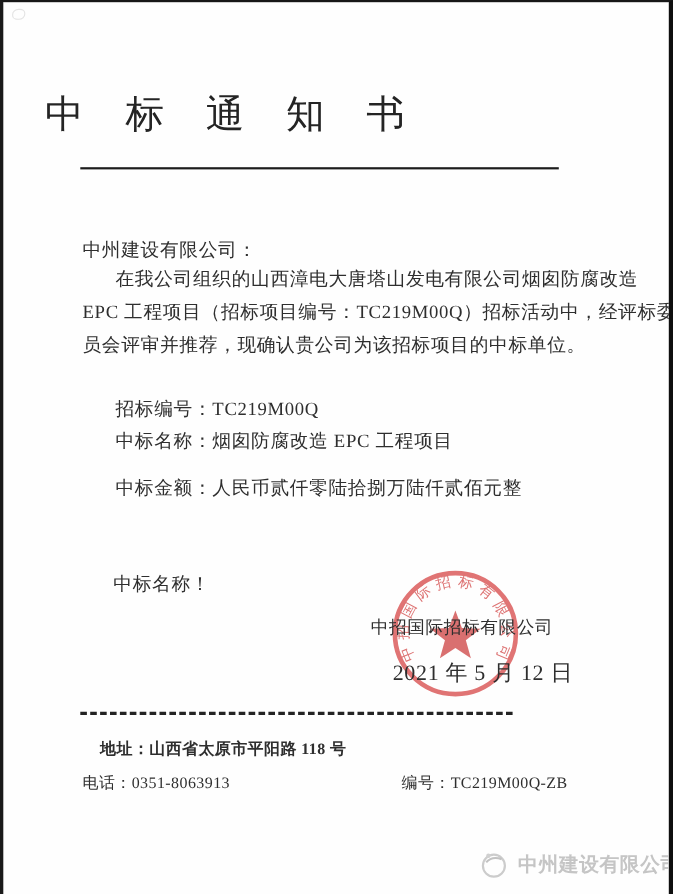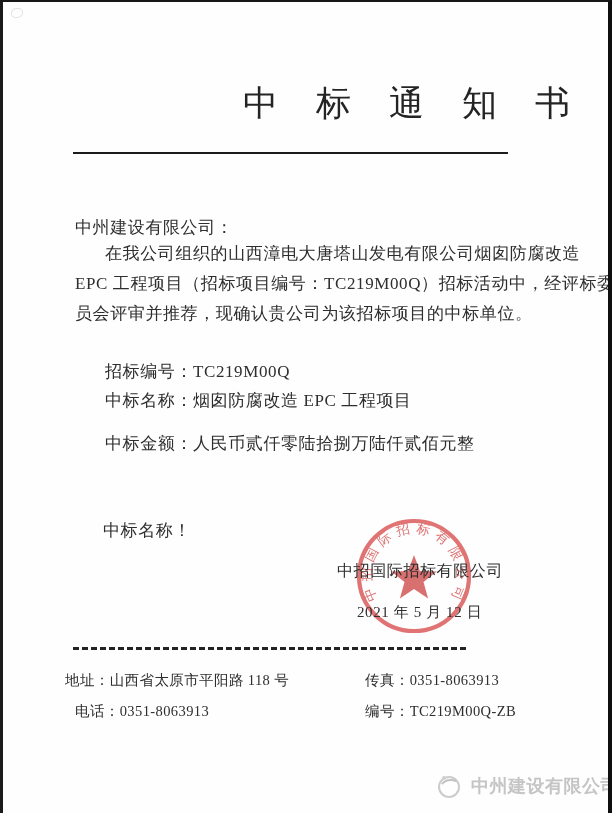--- a/index.html
+++ b/index.html
@@ -11,46 +11,46 @@
     border-left:3px solid #1a1a1a;
     border-top:2px solid #171717;
     border-right:4px solid #0f0f0f;
     overflow:hidden;
     font-family:"Liberation Serif","DejaVu Serif",serif;
     color:#2b2b2b;
   }
   .abs{position:absolute;}
   .doc-title{
     position:absolute;top:78px;left:0;width:100%;
-    margin:0;text-align:right;
+    margin:0;text-align:left;
     font-size:35px;font-weight:400;color:#242424;
     letter-spacing:38px;text-indent:38px;white-space:nowrap;
   }
   .title-rule{
     position:absolute;top:150px;left:70px;width:435px;height:2px;
     background:#1c1c1c;
   }
   .bodytext{font-size:17px;line-height:22px;letter-spacing:0.6px;white-space:nowrap;color:#2e2e2e;}
   .salutation{top:195px;left:72px;margin-top:20px;}
   .bl1{top:241px;left:102px;}
   .bl2{top:271px;left:72px;}
   .bl3{top:301px;left:72px;text-align:right;}
   .f-tender{top:359px;left:102px;}
   .f-project{top:388px;left:102px;}
   .f-amount{top:431px;left:102px;}
   .amount-num{top:473px;left:178px;}
   .notice{top:518px;left:100px;}
   .signer{top:558px;left:334px;font-size:16px;z-index:3;}
-  .sign-date{top:599px;left:354px;font-size:15px;z-index:3;}
+  .sign-date{top:599px;left:354px;font-size:20px;z-index:3;}
   .dashed-rule{
     position:absolute;top:645px;left:70px;width:393px;height:0;
     border-top:3px dashed #232323;
   }
   .footer-item{position:absolute;font-size:14.5px;letter-spacing:0.4px;white-space:nowrap;color:#2e2e2e;}
-  .fi-address{top:669px;left:62px;}
+  .fi-address{top:669px;left:88px;font-weight:bold;}
   .fi-fax{top:669px;left:362px;}
   .fi-phone{top:700px;left:72px;}
   .fi-ref{top:700px;left:362px;}
   .seal{position:absolute;top:514px;left:351px;width:120px;height:120px;z-index:2;opacity:0.88;}
   .seal-arc-text{font-size:13.5px;letter-spacing:2px;fill:#d96060;font-family:"Liberation Serif","DejaVu Serif",serif;}
   .watermark{position:absolute;top:768px;left:430px;display:flex;align-items:center;z-index:1;}
   .wm-logo{width:32px;height:32px;margin-right:6px;}
   .wm-text{font-size:18px;color:#c5c5c5;letter-spacing:0.5px;white-space:nowrap;
     font-family:"Liberation Sans","DejaVu Sans",sans-serif;font-weight:700;}
   .corner-artifact{position:absolute;top:6px;left:8px;width:10px;height:8px;
@@ -87,21 +87,20 @@
     <text class="seal-arc-text"><textPath href="#sealArcPath" startOffset="2" textLength="184" lengthAdjust="spacing">中招国际招标有限公司</textPath></text>
     <polygon points="60,39 65.9,54.9 82.8,55.6 69.5,66.1 74.1,82.4 60,73 45.9,82.4 50.5,66.1 37.2,55.6 54.1,54.9" fill="#d04f4f" opacity="0.92"></polygon>
   </svg>
 
   <div class="abs bodytext signer">中招国际招标有限公司</div>
   <div class="abs bodytext sign-date">2021 年 5 月 12 日</div>
 
   <div class="dashed-rule"></div>
 
   <div class="footer-item fi-address"><span>地址：</span><span>山西省太原市平阳路 118 号</span></div>
-  <div class="footer-item fi-fax"><span>传真：</span><span>0351-8063913</span></div>
   <div class="footer-item fi-phone"><span>电话：</span><span>0351-8063913</span></div>
   <div class="footer-item fi-ref"><span>编号：</span><span>TC219M00Q-ZB</span></div>
 
   <div class="watermark">
     <svg class="wm-logo" viewBox="0 0 32 32" xmlns="http://www.w3.org/2000/svg">
       <circle cx="16" cy="17" r="10" fill="none" stroke="#cccccc" stroke-width="2"></circle>
       <path d="M9 14 q5 -6 14 -3" fill="none" stroke="#c2c2c2" stroke-width="2"></path>
       <circle cx="11" cy="8" r="2" fill="#d0d0d0"></circle>
     </svg>
     <span class="wm-text">中州建设有限公司</span>

